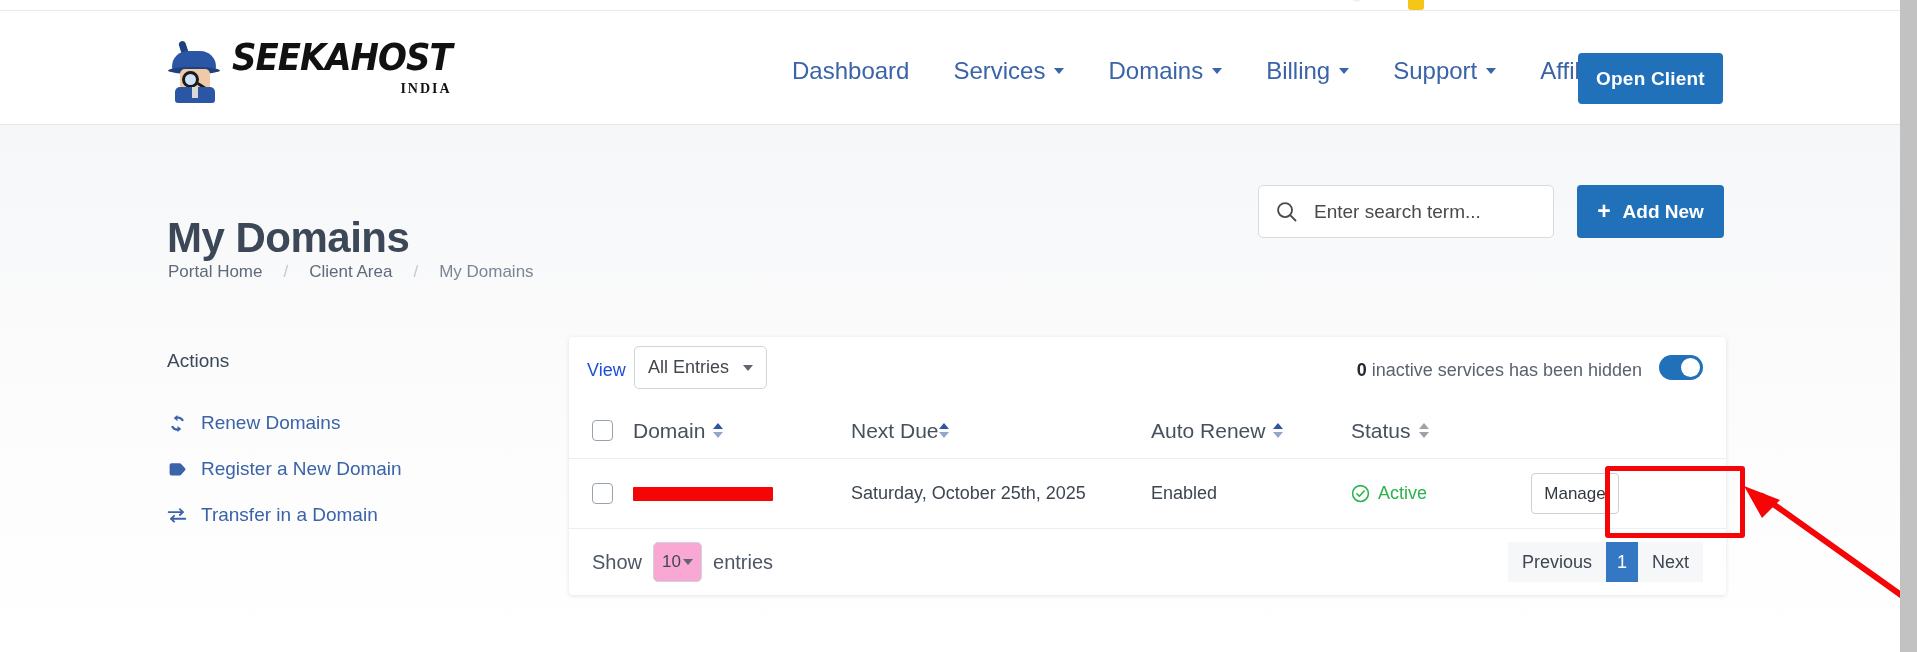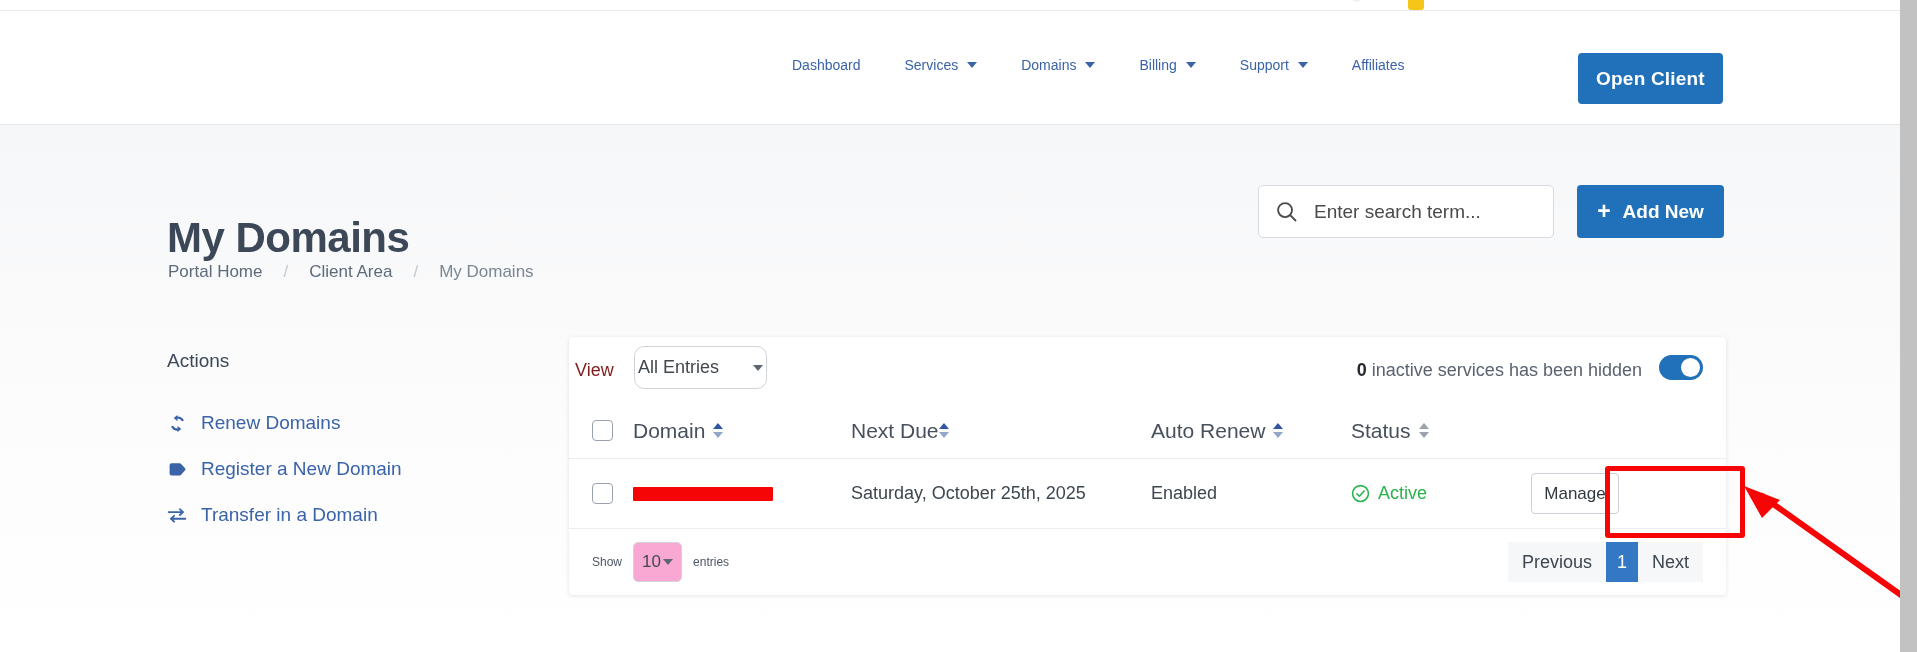--- a/index.html
+++ b/index.html
@@ -79,21 +79,21 @@
     font-family:"Liberation Serif", serif;
     font-size:14px; font-weight:bold; letter-spacing:2px;
     color:#111111; text-align:right; margin-top:5px;
   }
 
   .main-nav {
     position:absolute; left:770px; top:46px;
     display:flex; align-items:center; gap:0;
   }
   .nav-item {
-    font-size:14px; color:#3a63a8; padding:0 22px;
+    font-size:24px; color:#3a63a8; padding:0 22px;
     display:flex; align-items:center; gap:9px;
     cursor:pointer; white-space:nowrap;
   }
   .caret {
     width:0; height:0; border-left:5px solid transparent;
     border-right:5px solid transparent; border-top:6px solid #3a63a8;
     display:inline-block;
   }
   .btn-ticket {
     position:absolute; left:1578px; top:42px;
@@ -162,27 +162,27 @@
   .card {
     position:absolute; left:569px; top:337px;
     width:1157px; height:258px; background:#ffffff;
     border-radius:4px; box-shadow:0 1px 4px rgba(40,50,70,.13);
   }
   .card-top {
     position:absolute; top:0; left:0; width:100%; height:66px;
     display:flex; align-items:center;
   }
   .view-label {
-    position:absolute; left:6px; top:23px; font-size:18px; color:#7f1d1d;
+    position:absolute; left:18px; top:23px; font-size:18px; color:#1d4ed8;
   }
   .view-select {
     position:absolute; left:65px; top:9px;
-    width:133px; height:43px; border:1px solid #ced4da; border-radius:10px;
+    width:133px; height:43px; border:1px solid #ced4da; border-radius:5px;
     background:#fff; display:flex; align-items:center;
-    justify-content:space-between; padding:0 3px; cursor:pointer;
+    justify-content:space-between; padding:0 13px; cursor:pointer;
   }
   .view-select span { font-size:18px; color:#43484f; }
   .sel-caret {
     width:0;height:0;border-left:5px solid transparent;
     border-right:5px solid transparent;border-top:6px solid #5f6670;
   }
   .hidden-note {
     position:absolute; right:84px; top:23px;
     font-size:18px; color:#5a6270; white-space:nowrap;
   }
@@ -230,21 +230,21 @@
     border-radius:4px; font-size:17px; color:#32383f; cursor:pointer;
     font-family:"Liberation Sans", sans-serif;
   }
 
   
   .tbl-foot {
     position:absolute; bottom:0; left:0; width:100%; height:66px;
     display:flex; align-items:center; padding:0 23px;
   }
   .show-grp { display:flex; align-items:center; gap:11px; }
-  .show-txt { font-size:12px; color:#4d5664; }
+  .show-txt { font-size:20px; color:#4d5664; }
   .len-select {
     width:49px; height:40px; border:1px solid #ced4da; border-radius:5px;
     display:flex; align-items:center; justify-content:space-between;
     padding:0 8px; cursor:pointer; background:#f9a8d4;
   }
   .len-select span { font-size:17px; color:#43484f; }
   .pager { margin-left:auto; display:flex; align-items:center; }
   .pg {
     height:40px; min-width:48px; padding:0 14px; background:#f6f7f8;
     display:flex; align-items:center; justify-content:center;
@@ -270,20 +270,36 @@
 
 <div id="root">
 
   <div class="top-sliver">
     <div class="sliver-dot2"></div>
     <div class="sliver-dot"></div>
   </div>
 
   <div class="site-header">
 
+    <div class="logo-wrap">
+      <div class="logo-mark">
+        <div class="lg-feather"></div>
+        <div class="lg-hat"></div>
+        <div class="lg-hatband"></div>
+        <div class="lg-face"></div>
+        <div class="lg-glass"></div>
+        <div class="lg-handle"></div>
+        <div class="lg-body"></div>
+        <div class="lg-tie"></div>
+      </div>
+      <div class="logo-text">
+        <div class="logo-word">SEEKAHOST</div>
+        <div class="logo-sub">INDIA</div>
+      </div>
+    </div>
 
     <nav class="main-nav">
       <div class="nav-item">
         <span>Dashboard</span>
       </div>
       <div class="nav-item">
         <span>Services</span>
         <i class="caret"></i>
       </div>
       <div class="nav-item">

